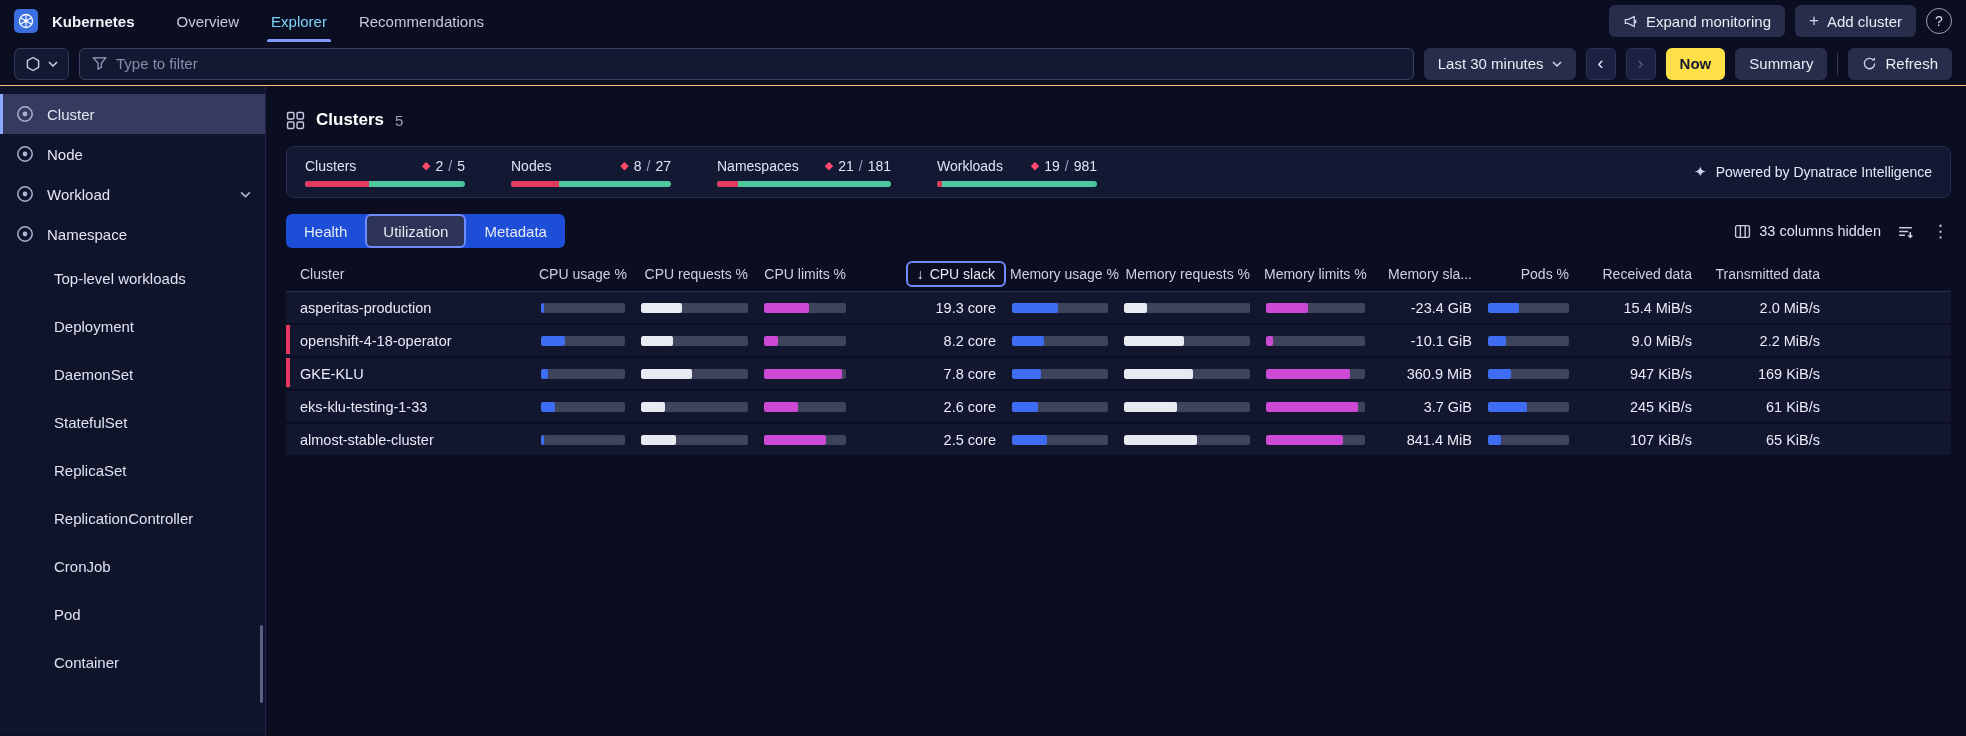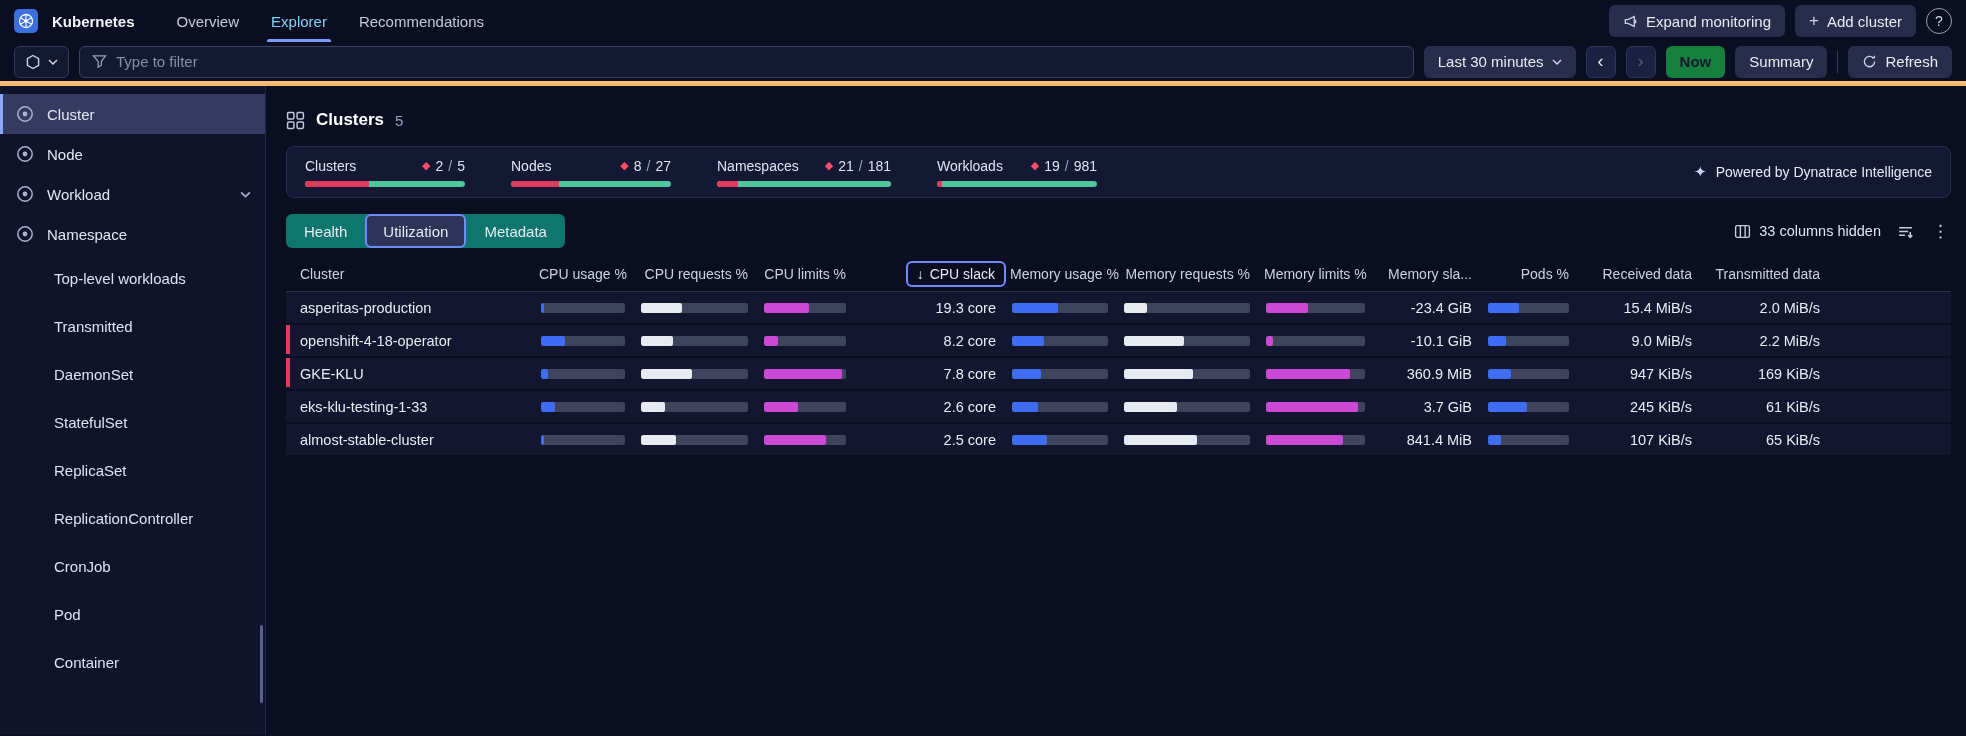--- a/index.html
+++ b/index.html
@@ -21,32 +21,32 @@
   .btn {
     display:inline-flex; align-items:center; gap:8px; background:#272d4a; border:none;
     color:#e9ebf5; height:32px; padding:0 14px; border-radius:6px; font-size:15px;
     font-family:inherit; cursor:pointer; white-space:nowrap;
   }
   .btn svg, .btn .glyph { color:#cdd2e8; }
   .help-circle { width:26px; height:26px; border:1.5px solid #9aa0bb; border-radius:50%;
     display:flex; align-items:center; justify-content:center; color:#d5d9ea; font-size:14px; cursor:pointer; }
 
   
-  .toolbar { height:44px; display:flex; align-items:center; gap:10px; padding:0 14px; border-bottom:5px solid #fdba74; }
+  .toolbar { height:44px; display:flex; align-items:center; gap:10px; padding:0 14px; border-bottom:1px solid #fdba74; }
   .tool-btn {
     display:inline-flex; align-items:center; gap:7px; background:#141932; border:1px solid #323a5e;
     border-radius:6px; height:32px; padding:0 10px; color:#cdd2e8; cursor:pointer;
   }
   .filter { flex:1; display:flex; align-items:center; gap:9px; background:#141932; border:1px solid #3a4166;
     border-radius:6px; height:32px; padding:0 12px; }
   .filter input { flex:1; background:transparent; border:none; outline:none; color:#e9ebf6; font-size:15px; font-family:inherit; }
   .filter input::placeholder { color:#868cab; }
   .nav-arrow { background:#1b2140; border:1px solid #2c3356; width:30px; justify-content:center; padding:0; font-size:18px; }
   .nav-arrow.disabled { color:#5a6078; }
-  .now-btn { background:#15803d; color:#141931; font-weight:bold; }
+  .now-btn { background:#fde047; color:#141931; font-weight:bold; }
   .v-divider { width:1px; height:22px; background:#323a5e; }
 
   
   .body { display:flex; height:649px; }
   .sidebar { width:266px; background:#0f142b; border-right:1px solid #20264a; padding-top:8px; position:relative; flex:none; }
   .side-item { height:40px; display:flex; align-items:center; gap:11px; padding:0 14px; color:#e3e6f2; position:relative; cursor:pointer; }
   .side-item.selected { background:#353b5e; }
   .side-item.selected::before { content:""; position:absolute; left:0; top:0; bottom:0; width:3px; background:#8aa6ff; }
   .side-ico { width:22px; height:22px; display:flex; align-items:center; justify-content:center; color:#aab1d2; flex:none; }
   .side-chevron { margin-left:auto; color:#aab1d2; display:flex; }
@@ -66,21 +66,21 @@
   .stat-top { display:flex; justify-content:space-between; align-items:center; gap:26px; font-size:14px; color:#dfe3f2; }
   .stat-counts { display:flex; gap:5px; align-items:center; }
   .diamond { color:#ff4a6b; font-size:11px; }
   .stat-sep { color:#9aa1c2; }
   .stat-bar { height:6px; border-radius:3px; background:#4cc79e; overflow:hidden; display:flex; }
   .stat-bar .bad { height:100%; background:#e23a5e; }
   .powered { margin-left:auto; display:flex; gap:9px; align-items:center; font-size:14px; color:#e6e9f6; }
   .sparkle { color:#cdd5f5; font-size:15px; }
 
   .tabs-row { display:flex; align-items:center; margin:16px 0 8px; }
-  .tabs { display:flex; background:#0f766e; border-radius:6px; }
+  .tabs { display:flex; background:#1d4ed8; border-radius:6px; }
   .tab { height:34px; padding:0 16px; display:flex; align-items:center; color:#e6e9f4; font-size:15px;
     border:2px solid transparent; border-radius:6px; background:transparent; font-family:inherit; cursor:pointer; }
   .tab.selected { border-color:#6d8bff; background:#2d3458; }
   .tabs-right { margin-left:auto; display:flex; align-items:center; gap:16px; color:#dfe3f2; font-size:14.5px; }
   .tabs-right .ico { display:flex; color:#c8cde4; cursor:pointer; }
   .kebab { font-size:17px; color:#c8cde4; cursor:pointer; padding:0 2px; }
 
   
   .grid-cols { display:grid; grid-template-columns:253px 100px 123px 98px 150px 112px 142px 115px 107px 97px 123px 128px minmax(0,1fr); }
   .thead { height:36px; align-items:center; border-bottom:1px solid #2a3052; }
@@ -246,21 +246,21 @@
               <circle cx="10" cy="10" r="7.2" fill="none" stroke="currentColor" stroke-width="1.5"></circle>
               <circle cx="10" cy="10" r="2.4" fill="currentColor"></circle>
             </svg>
           </span>
           <span>Namespace</span>
         </div>
         <div class="side-sub clickable">
           <span>Top-level workloads</span>
         </div>
         <div class="side-sub clickable">
-          <span>Transmitted</span>
+          <span>Deployment</span>
         </div>
         <div class="side-sub clickable">
           <span>DaemonSet</span>
         </div>
         <div class="side-sub clickable">
           <span>StatefulSet</span>
         </div>
         <div class="side-sub clickable">
           <span>ReplicaSet</span>
         </div>

